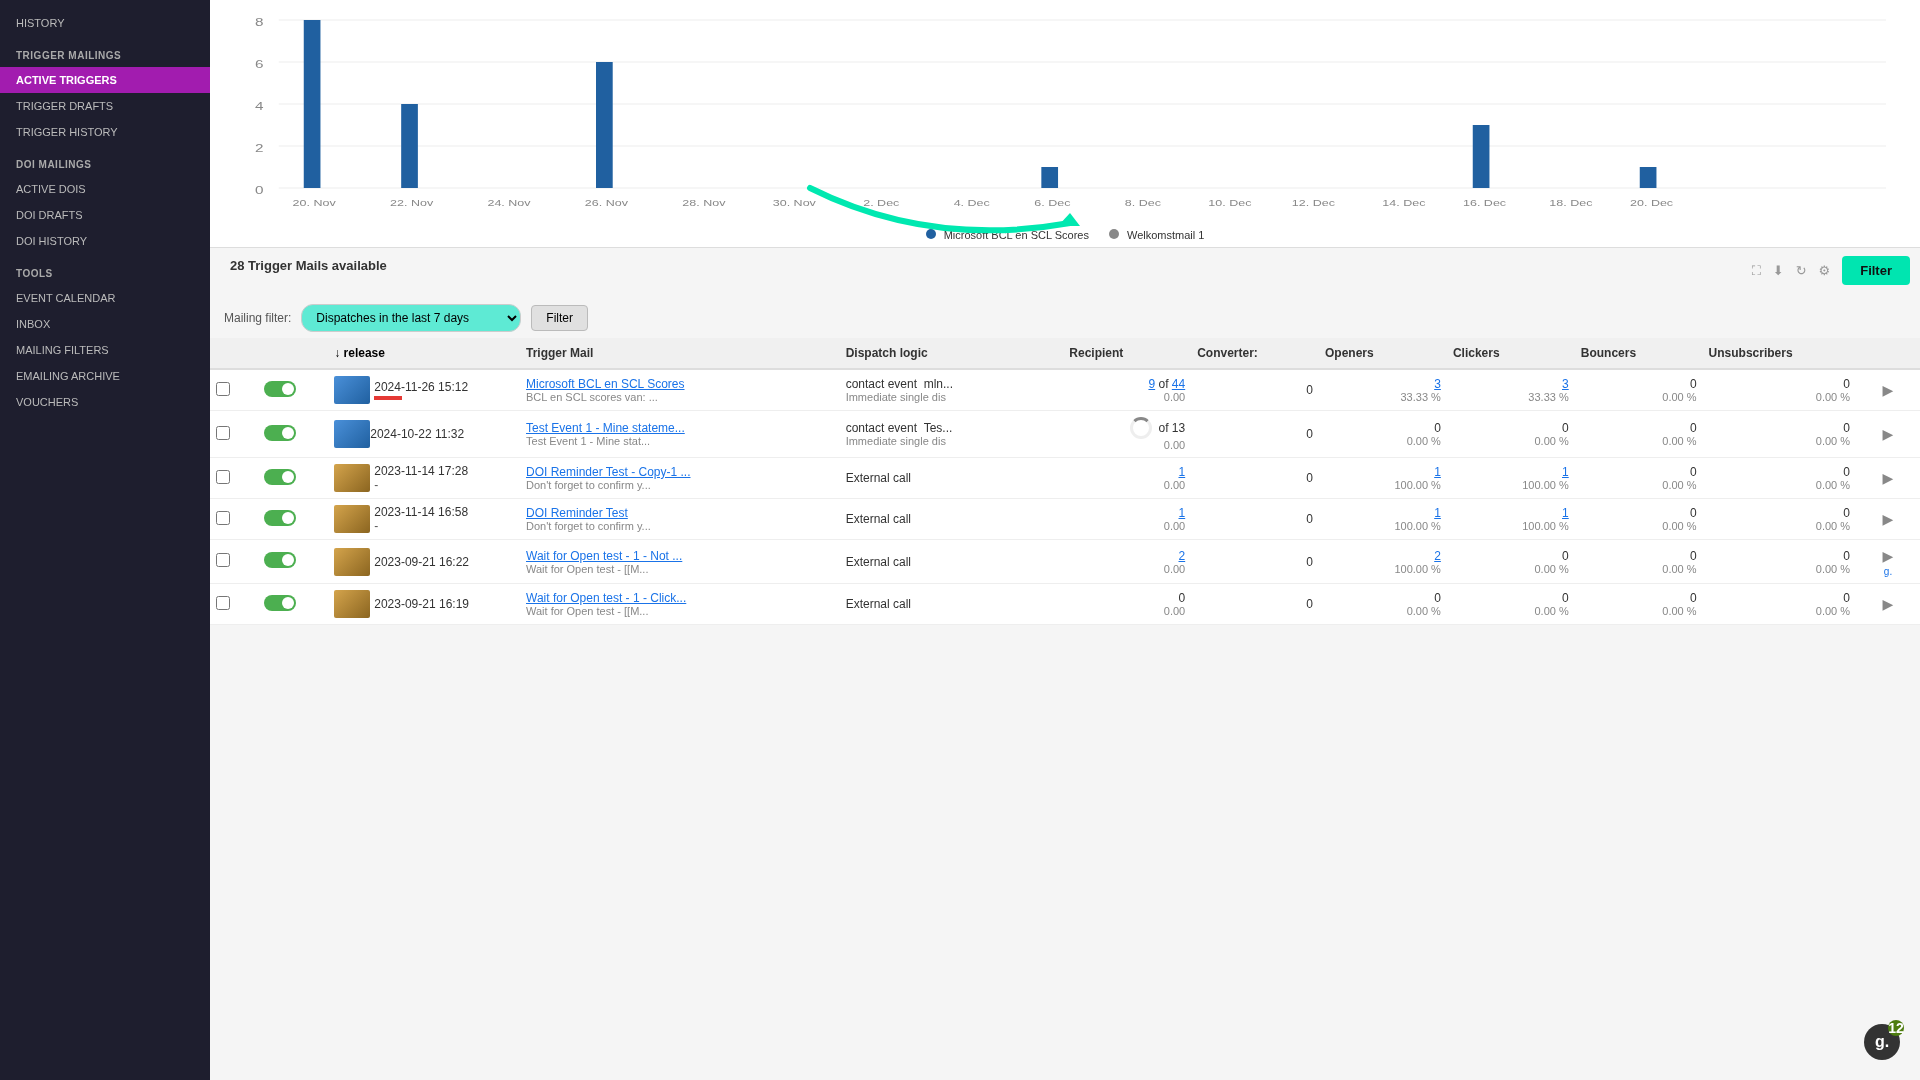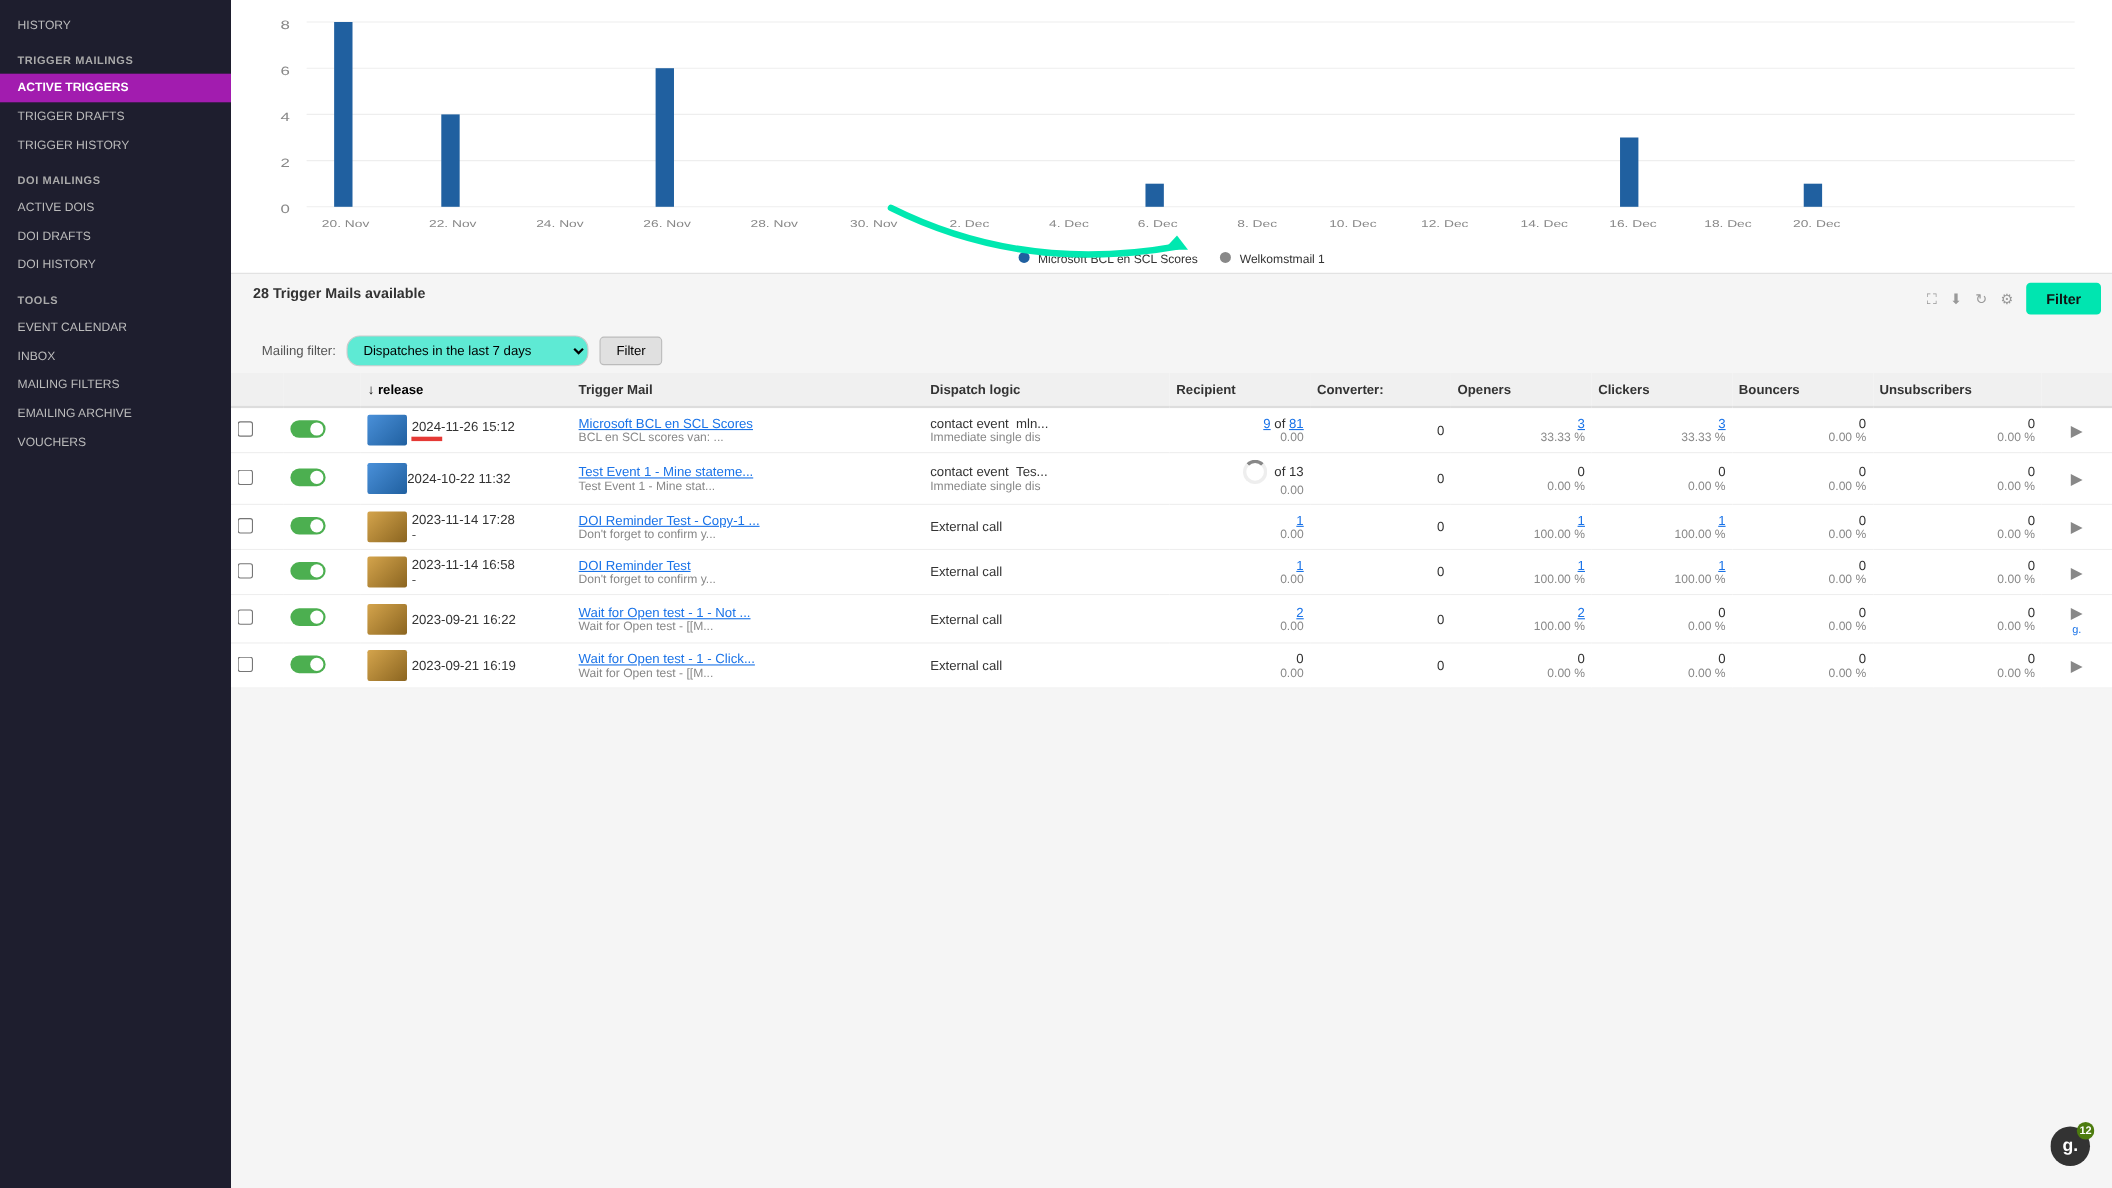--- a/index.html
+++ b/index.html
@@ -59,21 +59,21 @@
     .table-toolbar-left {
       font-size: 13px;
       font-weight: 600;
       color: #333;
       white-space: nowrap;
     }
 
     .filter-section {
       display: flex;
       align-items: center;
-      padding: 6px 28px;
+      padding: 6px 14px;
       background: #f5f5f5;
       gap: 10px;
     }
 
     .filter-label {
       font-size: 12px;
       color: #555;
     }
 
     .filter-select {
@@ -252,21 +252,21 @@
       font-size: 16px;
       cursor: pointer;
       z-index: 100;
     }
     .g-badge-count {
       position: absolute;
       top: -4px;
       right: -4px;
       background: #4d7c0f;
       color: #fff;
-      font-size: 10px;
+      font-size: 14px;
       width: 16px;
       height: 16px;
       border-radius: 50%;
       display: flex;
       align-items: center;
       justify-content: center;
     }
 
     .checkbox { width: 14px; height: 14px; cursor: pointer; }
 
@@ -443,21 +443,21 @@
           </td>
           <td>
             <div class="link-text">Microsoft BCL en SCL Scores</div>
             <div class="sub-text">BCL en SCL scores van: ...</div>
           </td>
           <td>
             <div>contact event &nbsp;mln...</div>
             <div class="sub-text">Immediate single dis</div>
           </td>
           <td class="col-recipient">
-            <div><span class="num-link">9</span> of <span class="num-link">81</span></div>
+            <div><span class="num-link">9</span> of <span class="num-link">44</span></div>
             <div class="sub-text">0.00</div>
           </td>
           <td class="col-converter" style="text-align:right;">
             <div>0</div>
           </td>
           <td class="col-openers" style="text-align:right;">
             <div><span class="num-link">3</span></div>
             <div class="sub-text">33.33 %</div>
           </td>
           <td class="col-clickers" style="text-align:right;">

